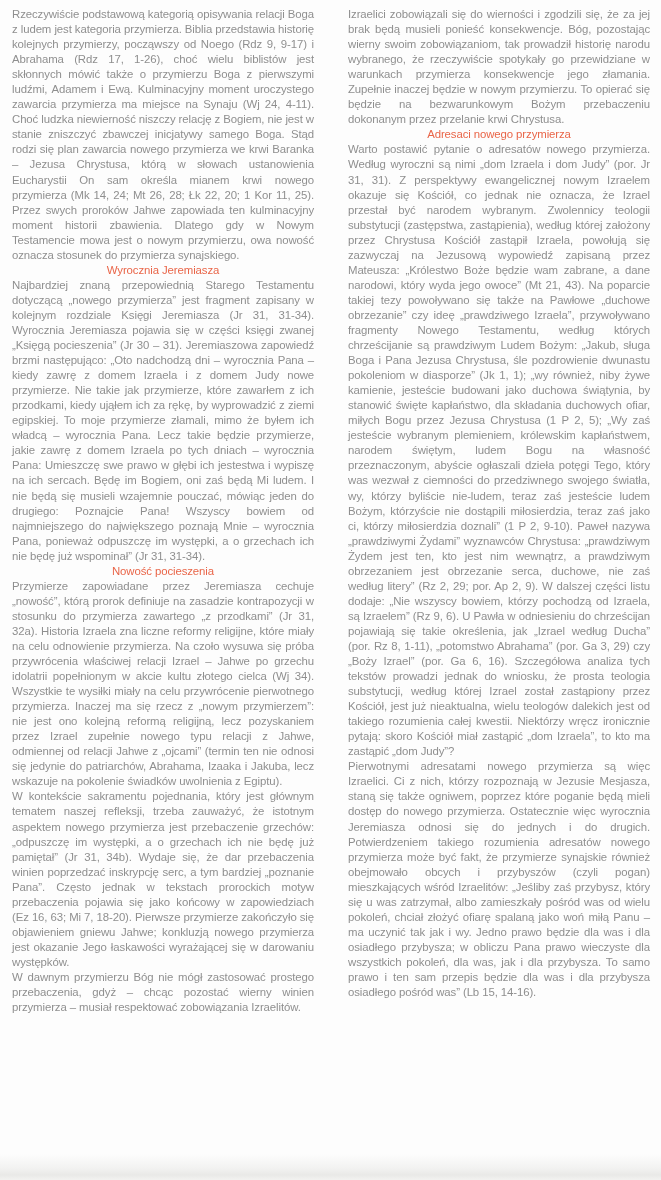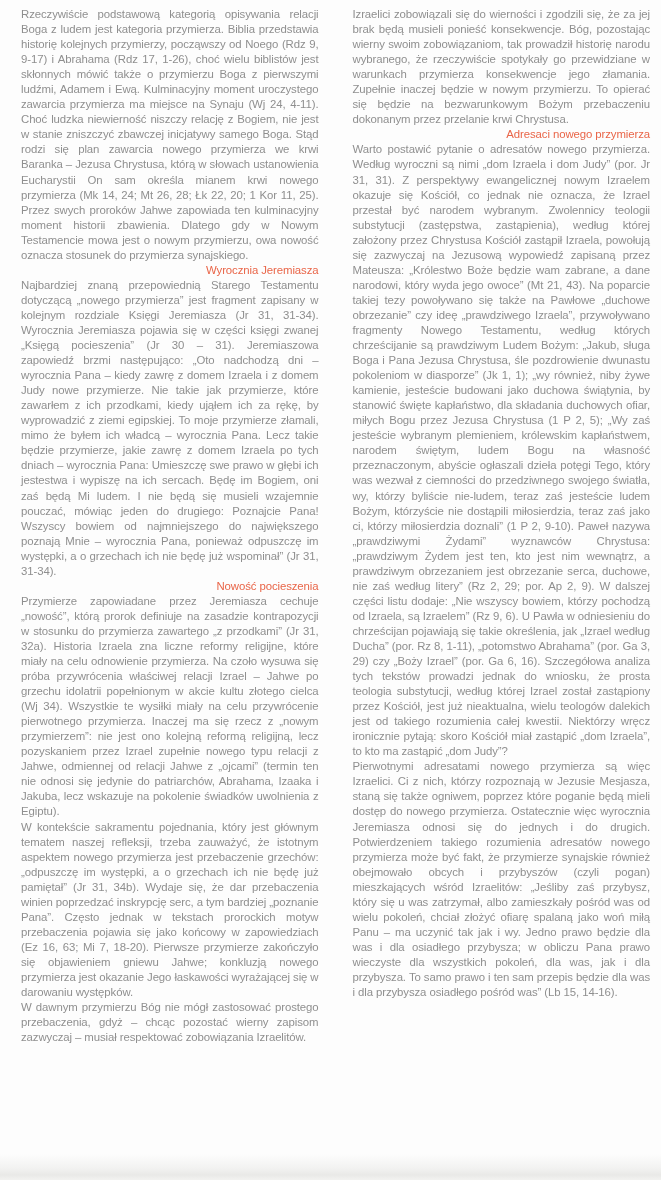--- a/index.html
+++ b/index.html
@@ -12,39 +12,39 @@
   body{
     width:661px;height:1180px;
     background:var(--bg);
     font-family:"Liberation Sans",sans-serif;
     overflow:hidden;
     position:relative;
   }
   .columns{
     display:flex;
     gap:34px;
-    padding:7px 11px 0 21px;
+    padding:7px 11px 0 12px;
     box-sizing:border-box;
   }
   .col{flex:1 1 0;min-width:0;}
   .paragraph,.section-heading{
     margin:0;
     font-size:11.4px;
     line-height:15.05px;
     letter-spacing:-0.1px;
     font-weight:400;
   }
   .paragraph{
     color:var(--text);
     text-align:justify;
     text-justify:inter-word;
   }
   .section-heading{
     color:var(--accent);
-    text-align:right;
+    text-align:center;
   }
   .bottom-band{
     position:absolute;
     left:0;right:0;bottom:0;
     height:26px;
     background:linear-gradient(to bottom,
       rgba(233,233,231,0) 0%,
       rgba(233,233,231,0.55) 55%,
       var(--band) 80%,
       #f2f2f0 100%);
@@ -55,21 +55,21 @@
 <body>
 
 <div class="columns">
   <div class="col">
       <p class="paragraph">Rzeczywiście podstawową kategorią opisywania relacji Boga z ludem jest kategoria przymierza. Biblia przedstawia historię kolejnych przymierzy, począwszy od Noego (Rdz 9, 9-17) i Abrahama (Rdz 17, 1-26), choć wielu biblistów jest skłonnych mówić także o przymierzu Boga z pierwszymi ludźmi, Adamem i Ewą. Kulminacyjny moment uroczystego zawarcia przymierza ma miejsce na Synaju (Wj 24, 4-11). Choć ludzka niewierność niszczy relację z Bogiem, nie jest w stanie zniszczyć zbawczej inicjatywy samego Boga. Stąd rodzi się plan zawarcia nowego przymierza we krwi Baranka – Jezusa Chrystusa, którą w słowach ustanowienia Eucharystii On sam określa mianem krwi nowego przymierza (Mk 14, 24; Mt 26, 28; Łk 22, 20; 1 Kor 11, 25). Przez swych proroków Jahwe zapowiada ten kulminacyjny moment historii zbawienia. Dlatego gdy w Nowym Testamencie mowa jest o nowym przymierzu, owa nowość oznacza stosunek do przymierza synajskiego.</p>
       <h2 class="section-heading">Wyrocznia Jeremiasza</h2>
       <p class="paragraph">Najbardziej znaną przepowiednią Starego Testamentu dotyczącą „nowego przymierza” jest fragment zapisany w kolejnym rozdziale Księgi Jeremiasza (Jr 31, 31-34). Wyrocznia Jeremiasza pojawia się w części księgi zwanej „Księgą pocieszenia” (Jr 30 – 31). Jeremiaszowa zapowiedź brzmi następująco: „Oto nadchodzą dni – wyrocznia Pana – kiedy zawrę z domem Izraela i z domem Judy nowe przymierze. Nie takie jak przymierze, które zawarłem z ich przodkami, kiedy ująłem ich za rękę, by wyprowadzić z ziemi egipskiej. To moje przymierze złamali, mimo że byłem ich władcą – wyrocznia Pana. Lecz takie będzie przymierze, jakie zawrę z domem Izraela po tych dniach – wyrocznia Pana: Umieszczę swe prawo w głębi ich jestestwa i wypiszę na ich sercach. Będę im Bogiem, oni zaś będą Mi ludem. I nie będą się musieli wzajemnie pouczać, mówiąc jeden do drugiego: Poznajcie Pana! Wszyscy bowiem od najmniejszego do największego poznają Mnie – wyrocznia Pana, ponieważ odpuszczę im występki, a o grzechach ich nie będę już wspominał” (Jr 31, 31-34).</p>
       <h2 class="section-heading">Nowość pocieszenia</h2>
       <p class="paragraph">Przymierze zapowiadane przez Jeremiasza cechuje „nowość”, którą prorok definiuje na zasadzie kontrapozycji w stosunku do przymierza zawartego „z przodkami” (Jr 31, 32a). Historia Izraela zna liczne reformy religijne, które miały na celu odnowienie przymierza. Na czoło wysuwa się próba przywrócenia właściwej relacji Izrael – Jahwe po grzechu idolatrii popełnionym w akcie kultu złotego cielca (Wj 34). Wszystkie te wysiłki miały na celu przywrócenie pierwotnego przymierza. Inaczej ma się rzecz z „nowym przymierzem”: nie jest ono kolejną reformą religijną, lecz pozyskaniem przez Izrael zupełnie nowego typu relacji z Jahwe, odmiennej od relacji Jahwe z „ojcami” (termin ten nie odnosi się jedynie do patriarchów, Abrahama, Izaaka i Jakuba, lecz wskazuje na pokolenie świadków uwolnienia z Egiptu).</p>
       <p class="paragraph">W kontekście sakramentu pojednania, który jest głównym tematem naszej refleksji, trzeba zauważyć, że istotnym aspektem nowego przymierza jest przebaczenie grzechów: „odpuszczę im występki, a o grzechach ich nie będę już pamiętał” (Jr 31, 34b). Wydaje się, że dar przebaczenia winien poprzedzać inskrypcję serc, a tym bardziej „poznanie Pana”. Często jednak w tekstach prorockich motyw przebaczenia pojawia się jako końcowy w zapowiedziach (Ez 16, 63; Mi 7, 18-20). Pierwsze przymierze zakończyło się objawieniem gniewu Jahwe; konkluzją nowego przymierza jest okazanie Jego łaskawości wyrażającej się w darowaniu występków.</p>
-      <p class="paragraph">W dawnym przymierzu Bóg nie mógł zastosować prostego przebaczenia, gdyż – chcąc pozostać wierny zapisom zazwyczaj – musiał respektować zobowiązania Izraelitów.</p>
+      <p class="paragraph">W dawnym przymierzu Bóg nie mógł zastosować prostego przebaczenia, gdyż – chcąc pozostać wierny winien przymierza – musiał respektować zobowiązania Izraelitów.</p>
     </div>
   <div class="col">
       <p class="paragraph">Izraelici zobowiązali się do wierności i zgodzili się, że za jej brak będą musieli ponieść konsekwencje. Bóg, pozostając wierny swoim zobowiązaniom, tak prowadził historię narodu wybranego, że rzeczywiście spotykały go przewidziane w warunkach przymierza konsekwencje jego złamania. Zupełnie inaczej będzie w nowym przymierzu. To opierać się będzie na bezwarunkowym Bożym przebaczeniu dokonanym przez przelanie krwi Chrystusa.</p>
       <h2 class="section-heading">Adresaci nowego przymierza</h2>
       <p class="paragraph">Warto postawić pytanie o adresatów nowego przymierza. Według wyroczni są nimi „dom Izraela i dom Judy” (por. Jr 31, 31). Z perspektywy ewangelicznej nowym Izraelem okazuje się Kościół, co jednak nie oznacza, że Izrael przestał być narodem wybranym. Zwolennicy teologii substytucji (zastępstwa, zastąpienia), według której założony przez Chrystusa Kościół zastąpił Izraela, powołują się zazwyczaj na Jezusową wypowiedź zapisaną przez Mateusza: „Królestwo Boże będzie wam zabrane, a dane narodowi, który wyda jego owoce” (Mt 21, 43). Na poparcie takiej tezy powoływano się także na Pawłowe „duchowe obrzezanie” czy ideę „prawdziwego Izraela”, przywoływano fragmenty Nowego Testamentu, według których chrześcijanie są prawdziwym Ludem Bożym: „Jakub, sługa Boga i Pana Jezusa Chrystusa, śle pozdrowienie dwunastu pokoleniom w diasporze” (Jk 1, 1); „wy również, niby żywe kamienie, jesteście budowani jako duchowa świątynia, by stanowić święte kapłaństwo, dla składania duchowych ofiar, miłych Bogu przez Jezusa Chrystusa (1 P 2, 5); „Wy zaś jesteście wybranym plemieniem, królewskim kapłaństwem, narodem świętym, ludem Bogu na własność przeznaczonym, abyście ogłaszali dzieła potęgi Tego, który was wezwał z ciemności do przedziwnego swojego światła, wy, którzy byliście nie-ludem, teraz zaś jesteście ludem Bożym, którzyście nie dostąpili miłosierdzia, teraz zaś jako ci, którzy miłosierdzia doznali” (1 P 2, 9-10). Paweł nazywa „prawdziwymi Żydami” wyznawców Chrystusa: „prawdziwym Żydem jest ten, kto jest nim wewnątrz, a prawdziwym obrzezaniem jest obrzezanie serca, duchowe, nie zaś według litery” (Rz 2, 29; por. Ap 2, 9). W dalszej części listu dodaje: „Nie wszyscy bowiem, którzy pochodzą od Izraela, są Izraelem” (Rz 9, 6). U Pawła w odniesieniu do chrześcijan pojawiają się takie określenia, jak „Izrael według Ducha” (por. Rz 8, 1-11), „potomstwo Abrahama” (por. Ga 3, 29) czy „Boży Izrael” (por. Ga 6, 16). Szczegółowa analiza tych tekstów prowadzi jednak do wniosku, że prosta teologia substytucji, według której Izrael został zastąpiony przez Kościół, jest już nieaktualna, wielu teologów dalekich jest od takiego rozumienia całej kwestii. Niektórzy wręcz ironicznie pytają: skoro Kościół miał zastąpić „dom Izraela”, to kto ma zastąpić „dom Judy”?</p>
       <p class="paragraph">Pierwotnymi adresatami nowego przymierza są więc Izraelici. Ci z nich, którzy rozpoznają w Jezusie Mesjasza, staną się także ogniwem, poprzez które poganie będą mieli dostęp do nowego przymierza. Ostatecznie więc wyrocznia Jeremiasza odnosi się do jednych i do drugich. Potwierdzeniem takiego rozumienia adresatów nowego przymierza może być fakt, że przymierze synajskie również obejmowało obcych i przybyszów (czyli pogan) mieszkających wśród Izraelitów: „Jeśliby zaś przybysz, który się u was zatrzymał, albo zamieszkały pośród was od wielu pokoleń, chciał złożyć ofiarę spalaną jako woń miłą Panu – ma uczynić tak jak i wy. Jedno prawo będzie dla was i dla osiadłego przybysza; w obliczu Pana prawo wieczyste dla wszystkich pokoleń, dla was, jak i dla przybysza. To samo prawo i ten sam przepis będzie dla was i dla przybysza osiadłego pośród was” (Lb 15, 14-16).</p>
     </div>
 </div>
 
 <div class="bottom-band"></div>

